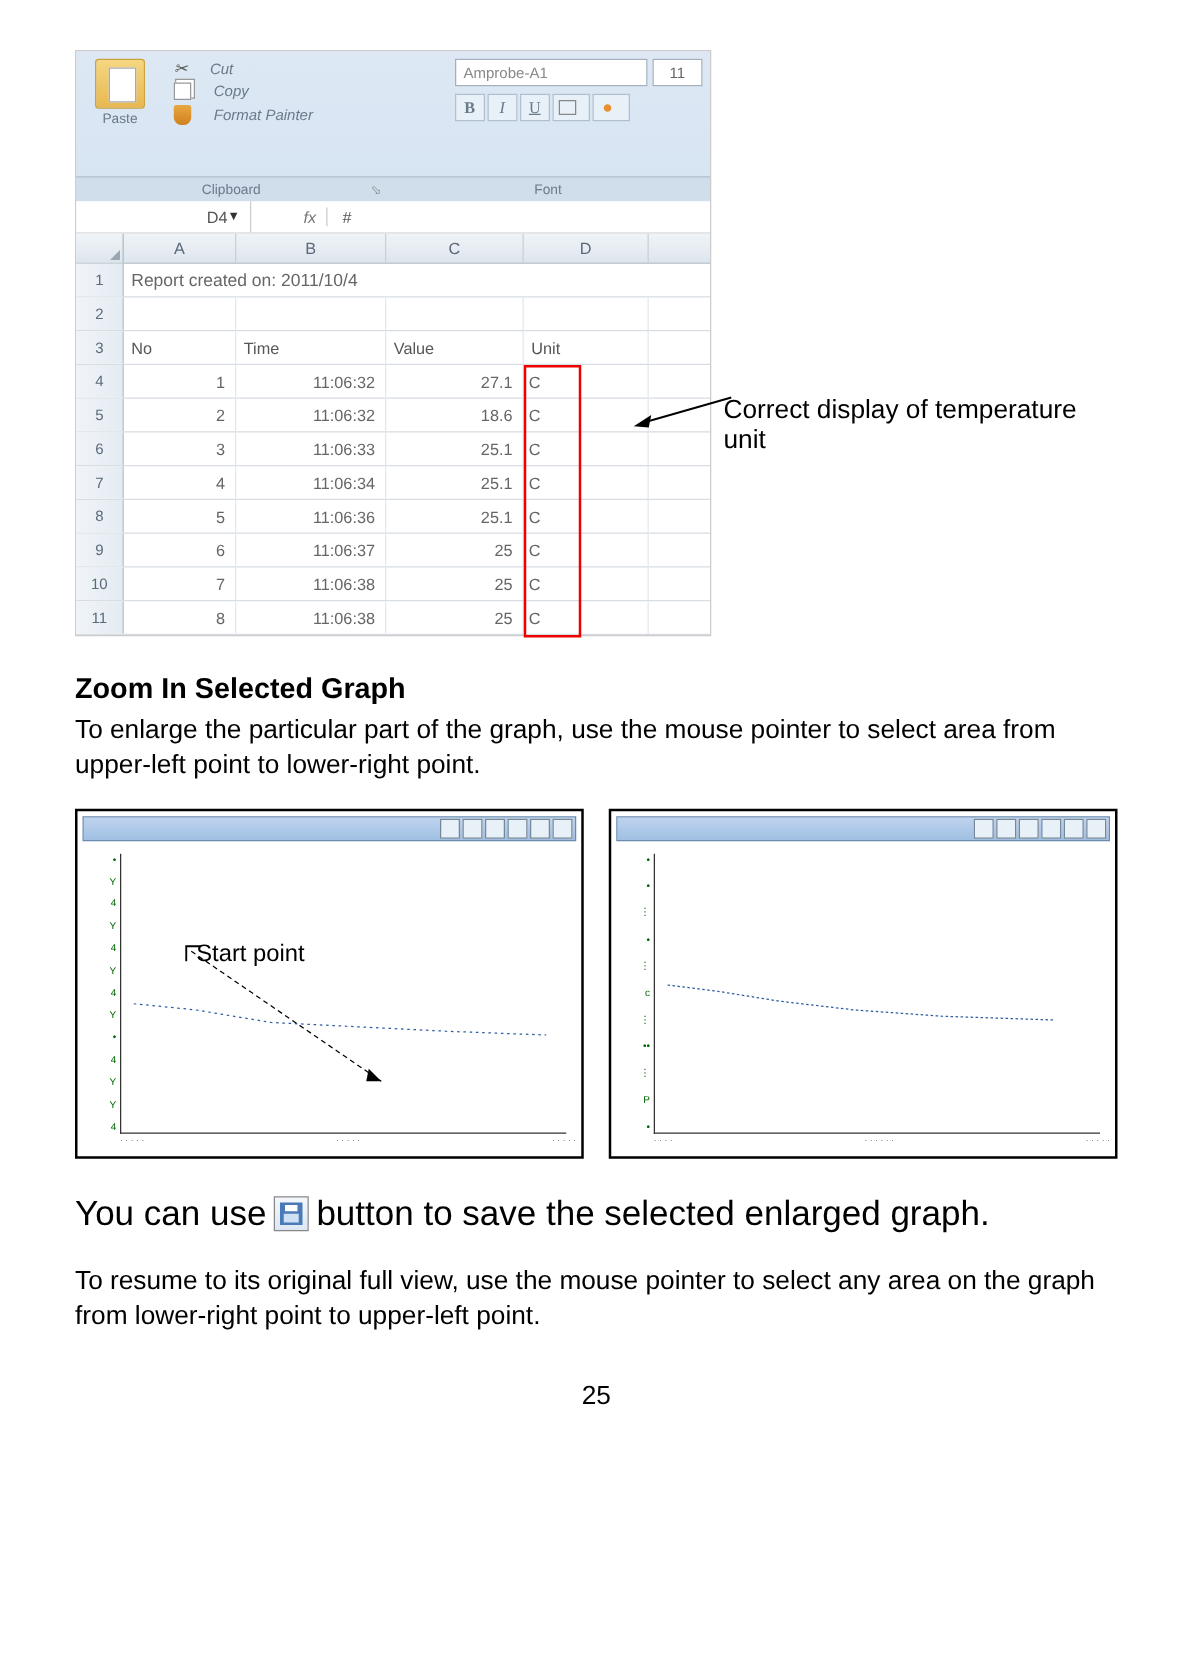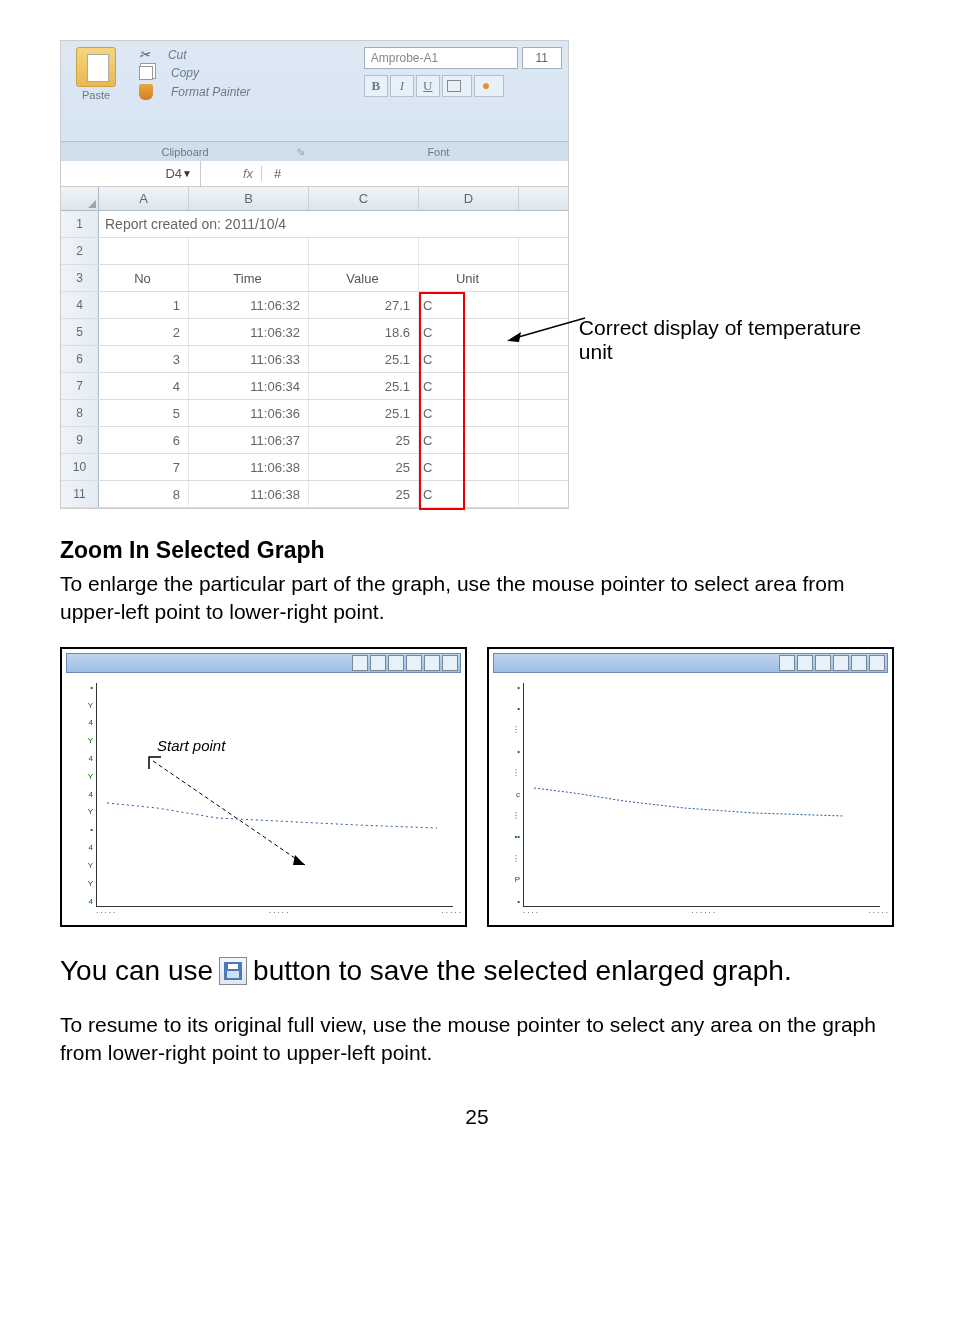--- a/index.html
+++ b/index.html
@@ -253,21 +253,21 @@
     .cell.cb { width: 120px; text-align: right; }
     .cell.cc { width: 110px; text-align: right; }
     .cell.cd { width: 100px; text-align: left; padding-left: 4px; }
     .merged-title {
       width: 320px;
       font-size: 14px;
       color: #666;
       padding-left: 6px;
       line-height: 27px;
     }
-    .header-row .cell { color: #555; text-align: center; padding-left: 6px; }
+    .header-row .cell { color: #555; text-align: left; padding-left: 6px; }
     .unit-col-highlight {
       position: absolute;
       border: 2px solid #e00;
       width: 46px;
       height: 218px;
       pointer-events: none;
     }
     .callout-area {
       margin-left: 10px;
       position: relative;
@@ -354,26 +354,25 @@
     .x-ticks-area {
       height: 18px;
       margin-left: 30px;
       font-size: 7px;
       color: #444;
       display: flex;
       justify-content: space-between;
     }
     .startpoint-label {
       position: absolute;
-      top: 54px;
+      top: 70px;
       left: 60px;
-      font-size: 15px;
+      font-size: 19px;
       color: #000;
       background: #fff;
-      font-style: italic;
     }
     .selection-arrow {
       position: absolute;
       left: 50px;
       top: 72px;
     }
     .zoomed-bars {
       position: absolute;
       inset: 0;
       display: flex;

